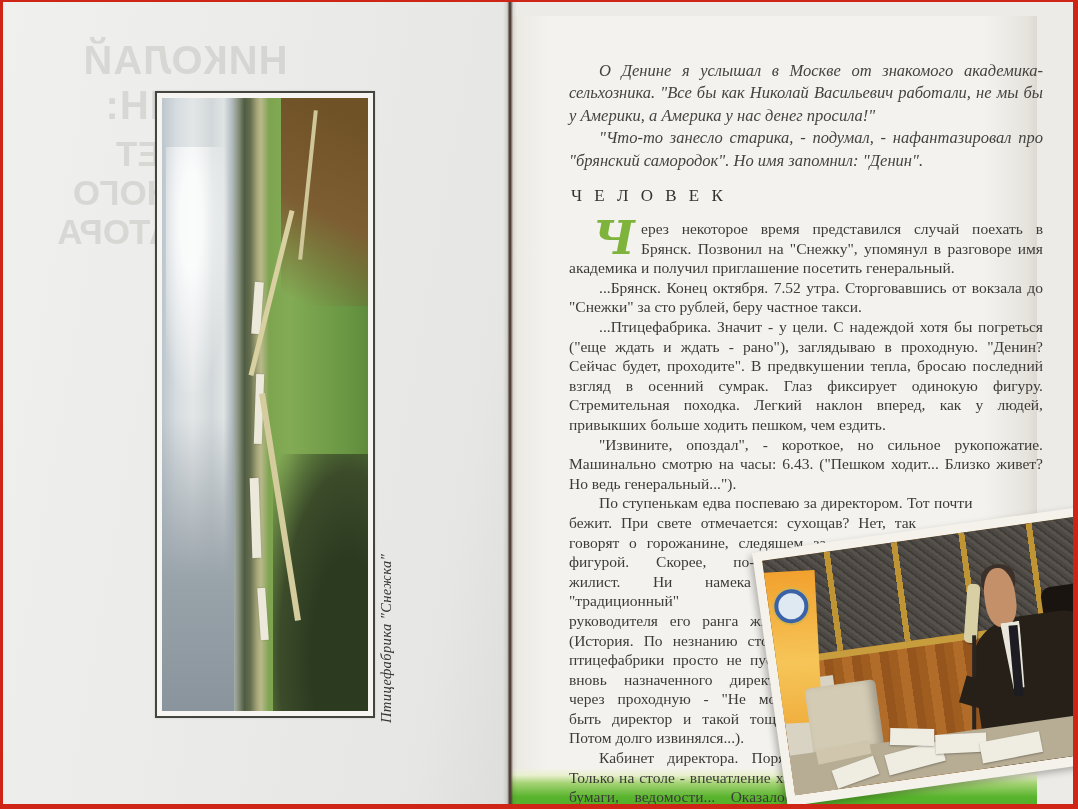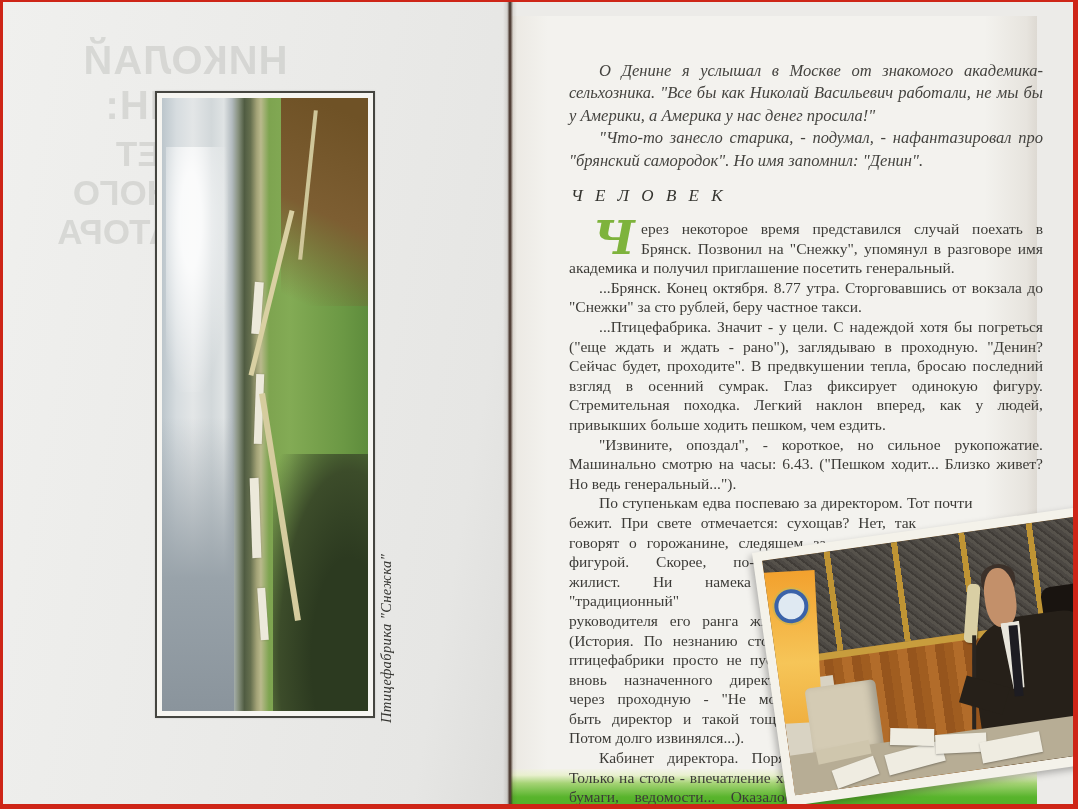--- a/index.html
+++ b/index.html
@@ -56,21 +56,21 @@
       rgba(55,35,25,.85) 46%,rgba(55,35,25,.85) 54%,rgba(70,50,35,.10) 72%,rgba(70,50,35,0) 100%);}
 
   
   .page-right{position:absolute;left:511px;top:16px;width:526px;height:809px;
     background:linear-gradient(to right,#ebe8e2 0%,#f3f2ee 7%,#f3f2ee 90%,#e7e4de 98%,#ddd9d2 100%);}
   .green-band{position:absolute;left:0;right:0;top:753px;height:51px;z-index:1;
     background:linear-gradient(to bottom,rgba(240,244,215,.2) 0%,#e9f0cf 12%,#a5d375 28%,#58b42c 55%,#4cab25 100%);}
   .text-col{position:absolute;left:58px;top:44px;width:474px;z-index:2;color:#3c3b37;}
   .intro p{margin:0;font-style:italic;font-size:16.5px;line-height:22.4px;
     text-align:justify;text-indent:30px;color:#44433f;}
-  .section-heading{margin:14px 0 12px 2px;font-style:italic;font-size:17px;
+  .section-heading{margin:14px 0 12px 2px;font-size:17px;
     letter-spacing:4px;color:#34342f;}
   .bodytext{margin-top:13px;font-size:15.5px;line-height:19.6px;text-align:justify;}
   .bodytext p{margin:0;text-indent:30px;}
   .bodytext p.first{text-indent:0;}
   .dropcap{float:left;font-size:46px;line-height:34px;font-style:italic;font-weight:bold;
     color:#7eb33c;margin:2px 6px 0 24px;font-family:"DejaVu Serif",serif;}
   .photo-float{float:right;width:470px;height:302px;margin-top:86px;
     shape-outside:polygon(100% 0,89% 5%,70% 13%,48% 27%,49% 47%,53% 70%,57% 100%,100% 100%);
     shape-margin:6px;}
 
@@ -161,21 +161,21 @@
     <div class="text-col">
       <div class="intro">
         <p>О Денине я услышал в Москве от знакомого академика-сельхозника. "Все бы как Николай Васильевич работали, не мы бы у Америки, а Америка у нас денег просила!"</p>
         <p>"Что-то занесло старика, - подумал, - нафантазировал про "брянский самородок". Но имя запомнил: "Денин".</p>
       </div>
 
       <div class="section-heading">Ч Е Л О В Е К</div>
 
       <div class="bodytext">
         <p class="first"><span class="dropcap">Ч</span><span>ерез некоторое время представился случай поехать в Брянск. Позвонил на "Снежку", упомянул в разговоре имя академика и получил приглашение посетить генеральный.</span></p>
-        <p>...Брянск. Конец октября. 8.77 утра. Сторговавшись от вокзала до "Снежки" за сто рублей, беру частное такси.</p>
+        <p>...Брянск. Конец октября. 7.52 утра. Сторговавшись от вокзала до "Снежки" за сто рублей, беру частное такси.</p>
         <p>...Птицефабрика. Значит - у цели. С надеждой хотя бы погреться ("еще ждать и ждать - рано"), заглядываю в проходную. "Денин? Сейчас будет, проходите". В предвкушении тепла, бросаю последний взгляд в осенний сумрак. Глаз фиксирует одинокую фигуру. Стремительная походка. Легкий наклон вперед, как у людей, привыкших больше ходить пешком, чем ездить.</p>
         <p>"Извините, опоздал", - короткое, но сильное рукопожатие. Машинально смотрю на часы: 6.43. ("Пешком ходит... Близко живет? Но ведь генеральный...").</p>
         <p><span class="photo-float"></span><span>По ступенькам едва поспеваю за директором. Тот почти бежит. При свете отмечается: сухощав? Нет, так говорят о горожанине, следящем за своей фигурой. Скорее, по-крестьянски жилист. Ни намека на "традиционный" для руководителя его ранга живот. (История. По незнанию сторож птицефабрики просто не пустил вновь назначенного директора через проходную - "Не может быть директор и такой тощий!" Потом долго извинялся...).</span></p>
         <p>Кабинет директора. Порядок. Только на столе - впечатление хаоса: бумаги, ведомости... Оказалось - обманчивое. Беспорядок - рабочий. Генеральный на мгновение окинул взглядом стол, прошелся руками, как будто по струнам, по документам. ("Вспоминает? Настраивается на работу? Нет, по всему видать, помнит все дела, оставленные накануне, без "ежедневника").</p>
       </div>
     </div>
 
     <div class="office-photo">
       <div class="office">
         <div class="granite"></div>

